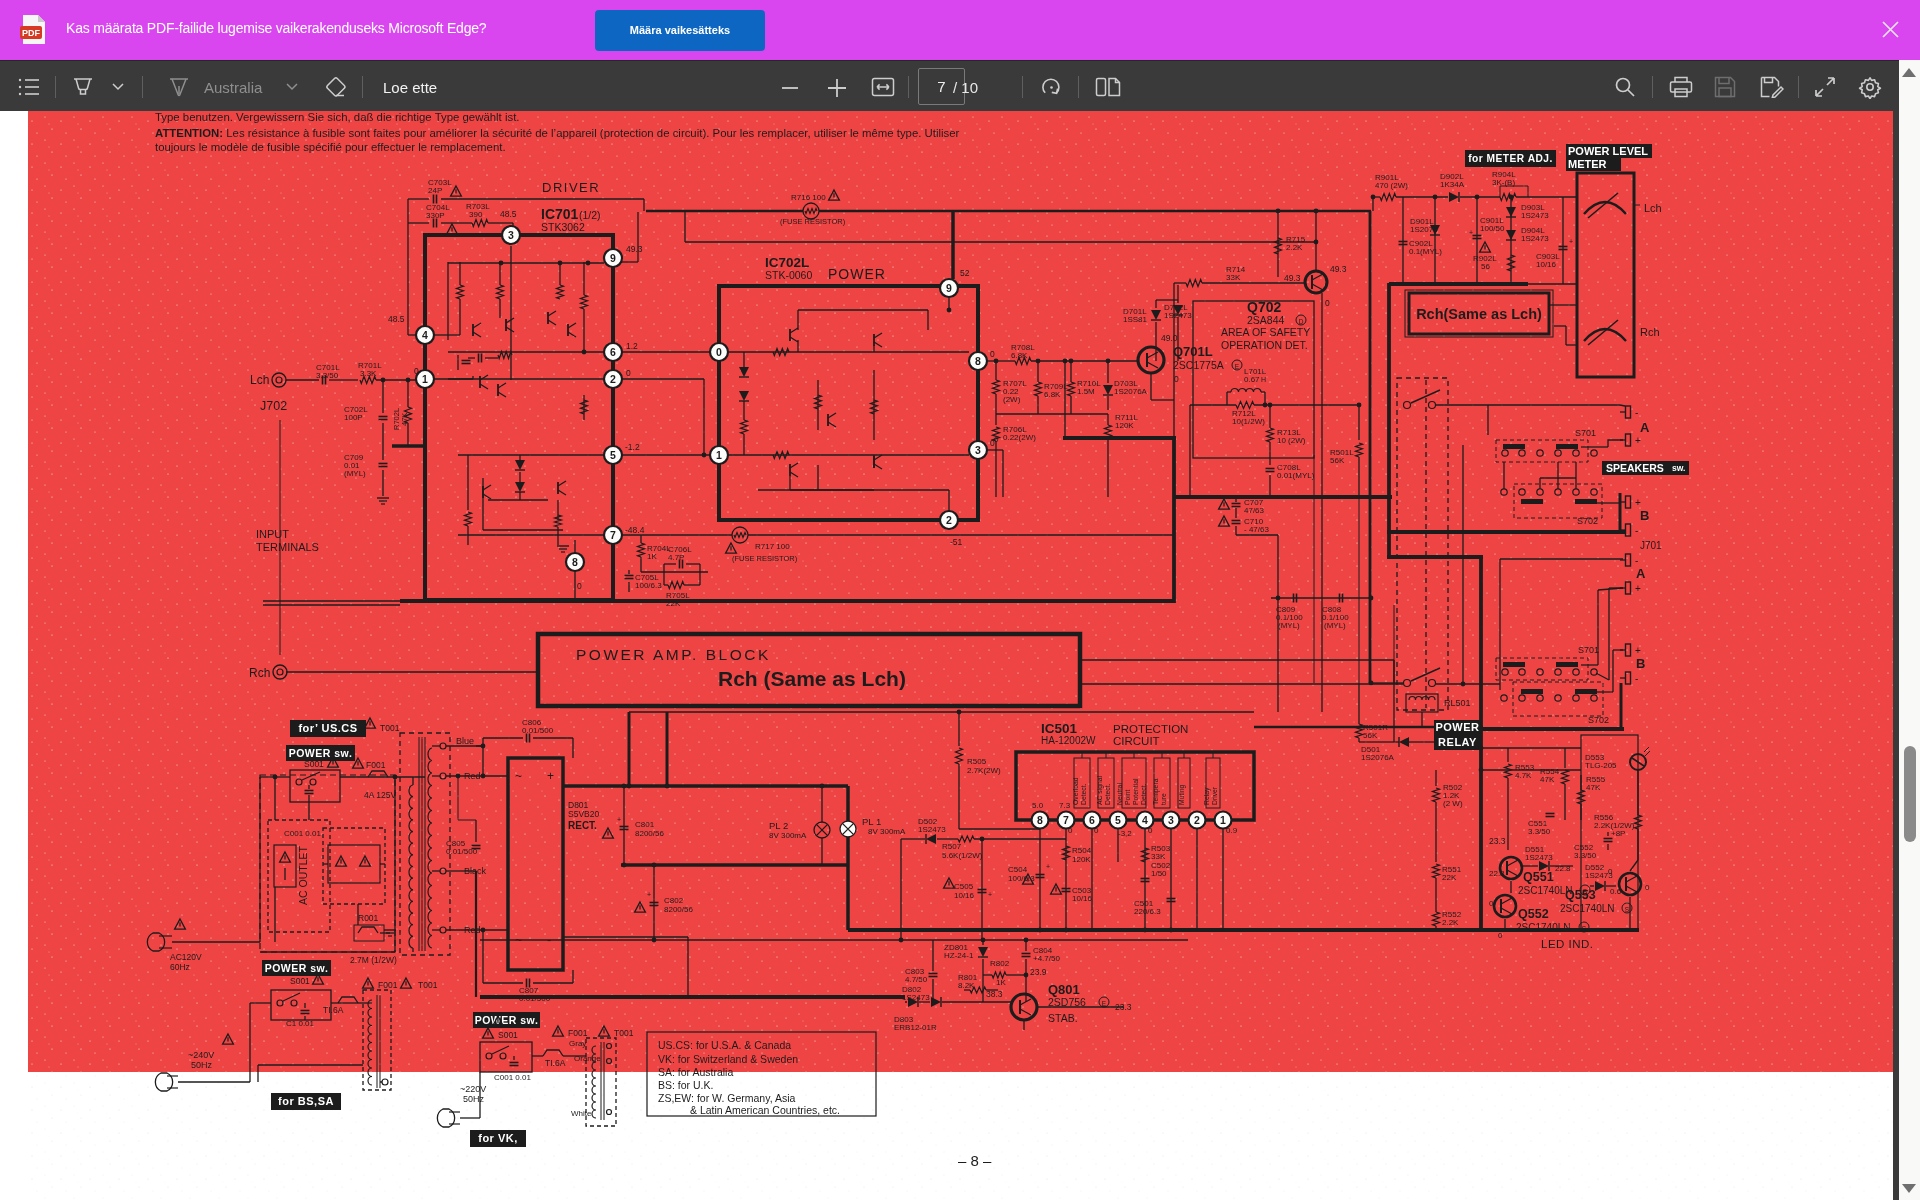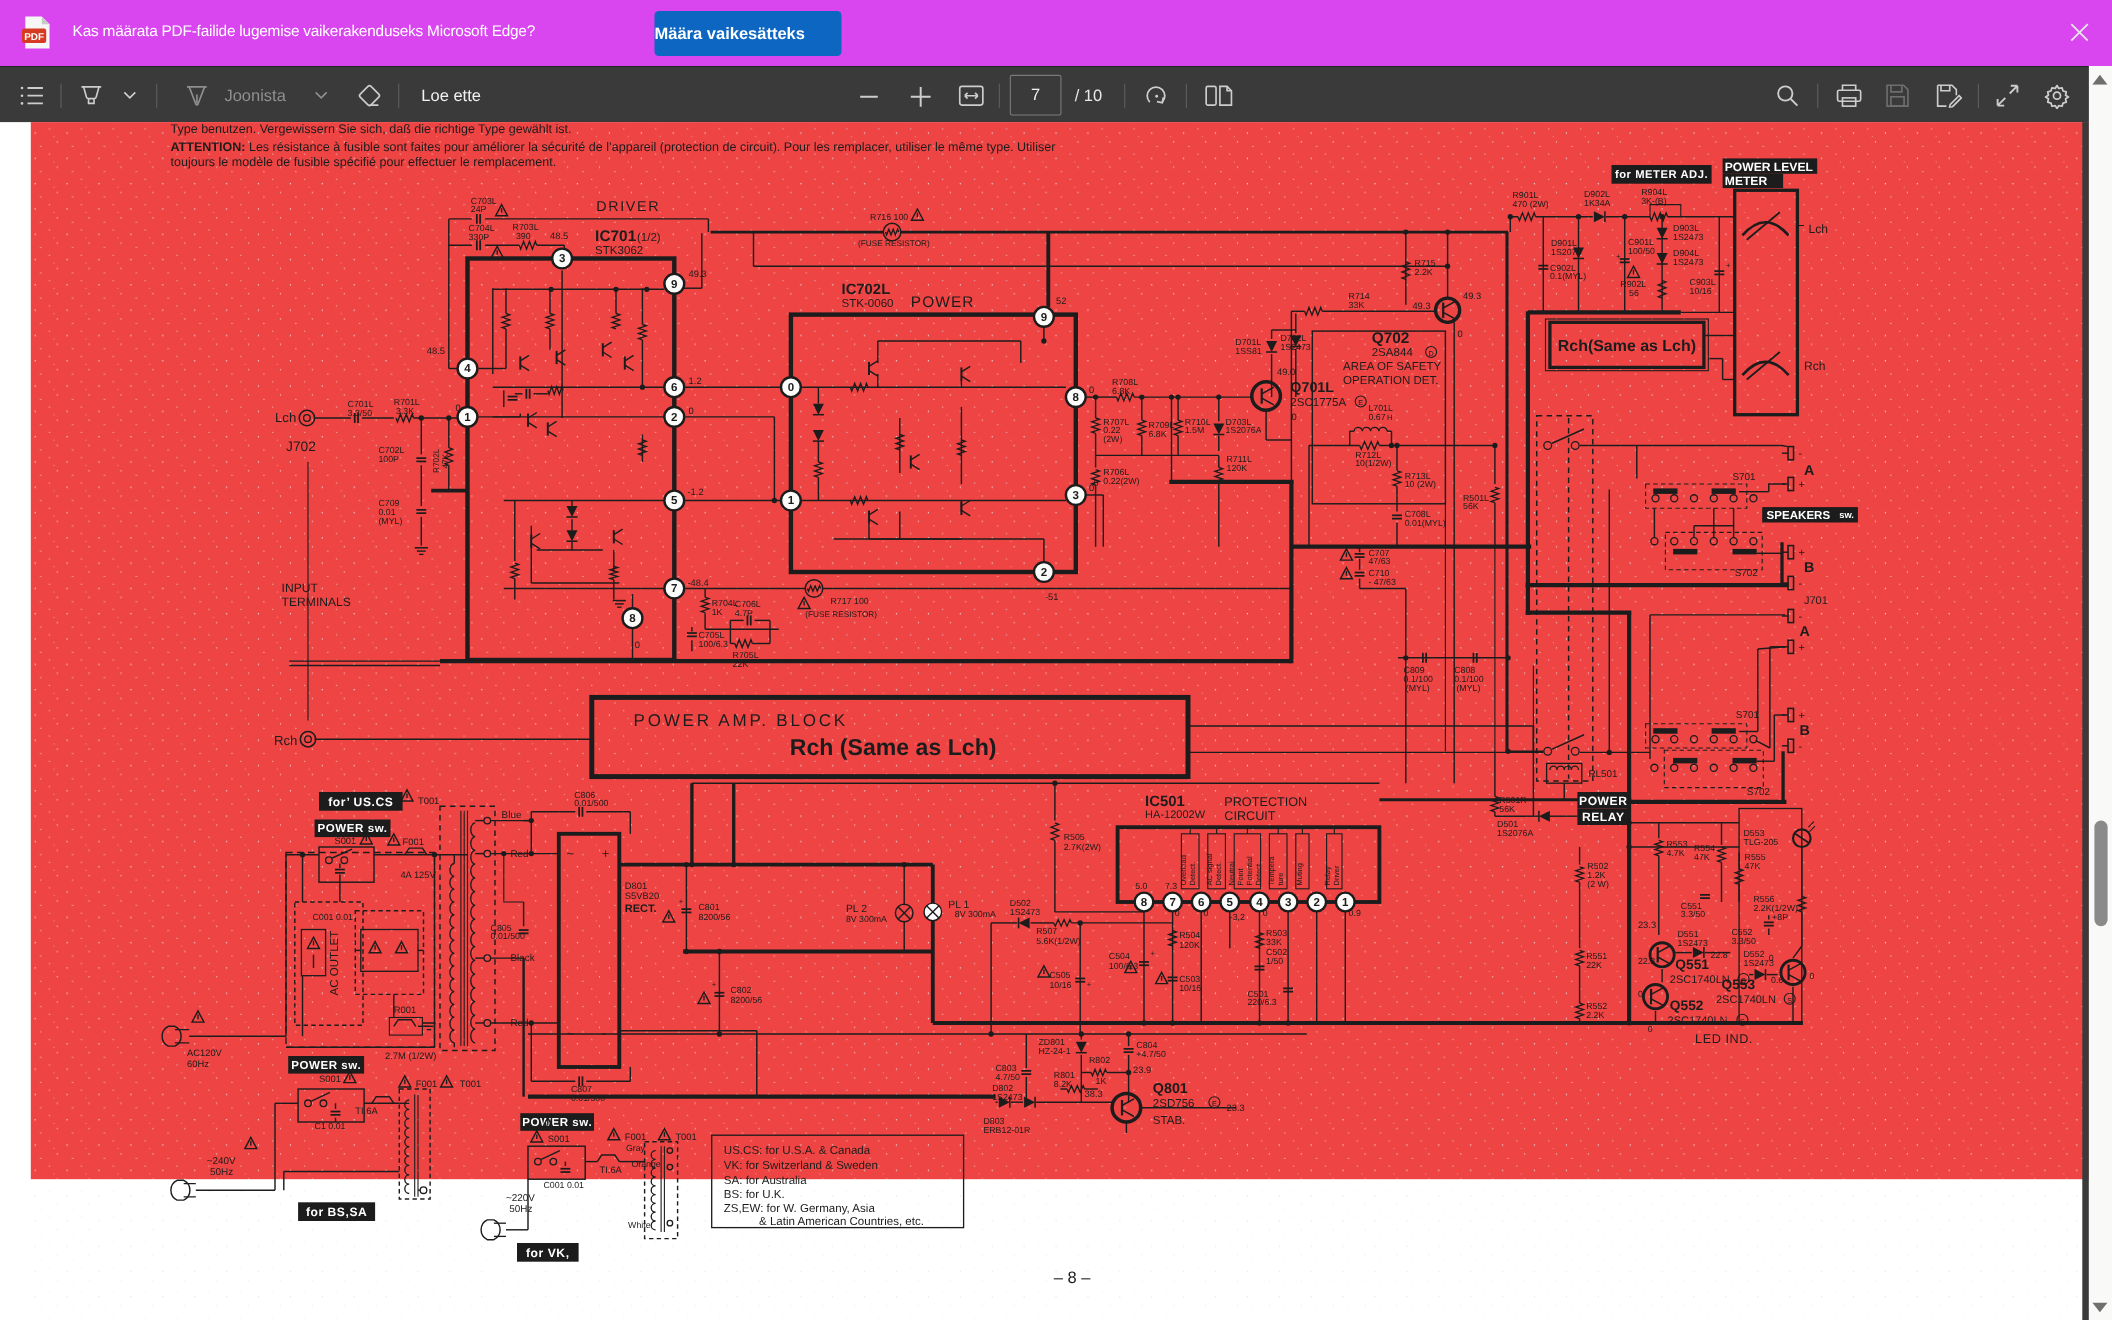--- a/index.html
+++ b/index.html
@@ -5,21 +5,21 @@
 html,body{margin:0;padding:0;width:1920px;height:1200px;overflow:hidden;background:#fff;font-family:"Liberation Sans",sans-serif;}
 #topbar{position:absolute;left:0;top:0;width:1920px;height:60px;background:#d946ef;}
 #toolbar{position:absolute;left:0;top:60px;width:1920px;height:51px;background:#3a3a3a;border-top:1px solid #262626;box-sizing:border-box;}
 #page{position:absolute;left:0;top:111px;width:1893px;height:961px;background:#ef4444;margin-left:28px;}
 #gapstripe{position:absolute;left:1893px;top:111px;width:6px;height:1089px;background:#3a3a3a;}
 #sbar{position:absolute;left:1899px;top:60px;width:21px;height:1140px;background:#f9f9f8;}
 #sthumb{position:absolute;left:1904px;top:746px;width:12px;height:96px;border-radius:6px;background:#8a8a8a;}
 .icx{position:absolute;top:0;}
 .sep{position:absolute;top:15px;width:1px;height:22px;background:#5f5f5f;}
 #notif-text{position:absolute;left:66px;top:20px;color:#ffffff;font-size:14px;letter-spacing:-0.2px;white-space:nowrap;}
-#notif-btn{position:absolute;left:595px;top:10px;width:170px;height:41px;background:#0d67c2;border-radius:4px;color:#fff;font-size:15px;font-weight:bold;line-height:41px;}
+#notif-btn{position:absolute;left:595px;top:10px;width:170px;height:41px;background:#0d67c2;border-radius:4px;color:#fff;font-size:11px;font-weight:bold;text-align:center;line-height:41px;}
 .tbtxt{position:absolute;color:#9a9a9a;font-size:15px;top:18px;}
 svg text{font-family:"Liberation Sans",sans-serif;}
 </style>
 </head>
 <body>
 <div id="topbar">
   <svg class="icx" style="left:20px;top:14px" width="28" height="32" viewBox="0 0 28 32">
     <path d="M3 1 h15 l7 7 v22 h-22 z" fill="#f6f6f6"></path>
     <path d="M18 1 l7 7 h-7 z" fill="#c9c9c9"></path>
     <rect x="0" y="12" width="22" height="13" rx="2" fill="#d63a22"></rect>
@@ -57,21 +57,21 @@
   <div class="sep" style="left:55px"></div>
   <div class="sep" style="left:142px"></div>
 
   <svg class="icx" style="left:168px;top:15px" width="22" height="22" viewBox="0 0 22 22">
     <g stroke="#8f8f8f" stroke-width="1.5" fill="none">
       <path d="M2 3 H20"></path>
       <path d="M4 3 L10.2 19 a1 1 0 0 0 1.6 0 L18 3"></path>
       <path d="M11 10 v8"></path>
     </g>
   </svg>
-  <div class="tbtxt" style="left:204px;color:#8f8f8f">Joonista</div>
+  <div class="tbtxt" style="left:204px;color:#8f8f8f">Australia</div>
   <svg class="icx" style="left:286px;top:22px" width="12" height="8" viewBox="0 0 12 8">
     <path d="M1 1 L6 6 L11 1" stroke="#8f8f8f" stroke-width="1.5" fill="none"></path>
   </svg>
 
   <svg class="icx" style="left:324px;top:15px" width="24" height="22" viewBox="0 0 24 22">
     <g stroke="#cdcdcd" stroke-width="1.5" fill="none">
       <path d="M10.5 2.5 a2 2 0 0 1 2.8 0 l7 7 a2 2 0 0 1 0 2.8 l-7 7 a2 2 0 0 1 -2.8 0 l-7 -7 a2 2 0 0 1 0 -2.8 z"></path>
       <path d="M12 19.5 h8"></path>
     </g>
   </svg>
@@ -87,21 +87,21 @@
 
   <svg class="icx" style="left:871px;top:16px" width="24" height="20" viewBox="0 0 24 20">
     <g stroke="#cdcdcd" stroke-width="1.5" fill="none">
       <rect x="1.5" y="1.5" width="21" height="17" rx="2"></rect>
       <path d="M6 10 H18 M6 10 l2.6 -2.6 M6 10 l2.6 2.6 M18 10 l-2.6 -2.6 M18 10 l-2.6 2.6"></path>
     </g>
   </svg>
 
   <div class="sep" style="left:908px"></div>
   <div style="position:absolute;left:918px;top:7px;width:47px;height:37px;background:none;border:1px solid #7a7a7a;border-radius:2px;box-sizing:border-box;color:#f0f0f0;font-size:15px;text-align:center;line-height:35px">7</div>
-  <div class="tbtxt" style="left:977px;color:#e8e8e8">/ 10</div>
+  <div class="tbtxt" style="left:953px;color:#e8e8e8">/ 10</div>
   <div class="sep" style="left:1022px"></div>
 
   <svg class="icx" style="left:1040px;top:15px" width="24" height="24" viewBox="0 0 24 24">
     <g stroke="#cdcdcd" stroke-width="1.6" fill="none">
       <path d="M5.2 16.8 a8 8 0 1 1 11.4 0"></path>
       <path d="M17.6 12.6 L16.6 17.4 L11.8 16.4"></path>
       <circle cx="11.5" cy="11.5" r="1.3" fill="#cdcdcd" stroke="none"></circle>
     </g>
   </svg>
   <div class="sep" style="left:1078px"></div>

